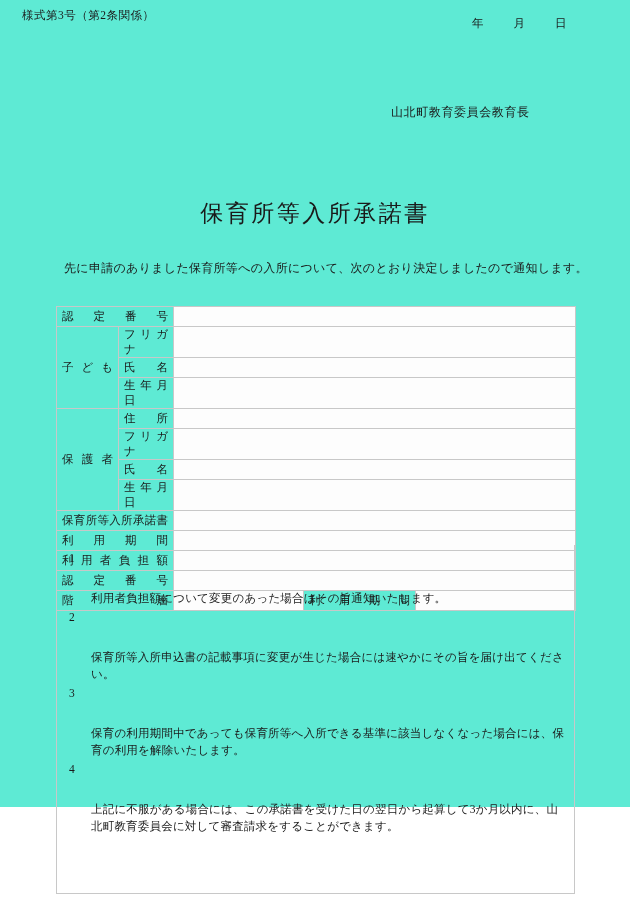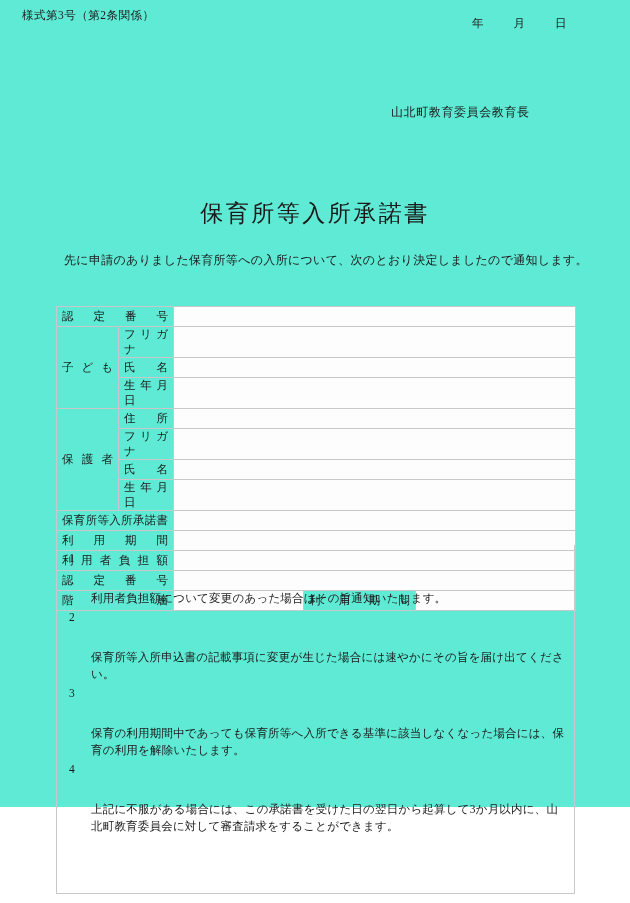--- a/index.html
+++ b/index.html
@@ -60,21 +60,21 @@
     width: 630px;
     text-align: center;
     font-size: 23px;
     letter-spacing: 2.5px;
     font-weight: 400;
   }
 
   .intro {
     position: absolute;
     left: 64px;
-    top: 252px;
+    top: 260px;
     font-size: 12px;
     letter-spacing: 0.3px;
     white-space: nowrap;
   }
 
   
   .form-table {
     position: absolute;
     left: 56px;
     top: 306px;

